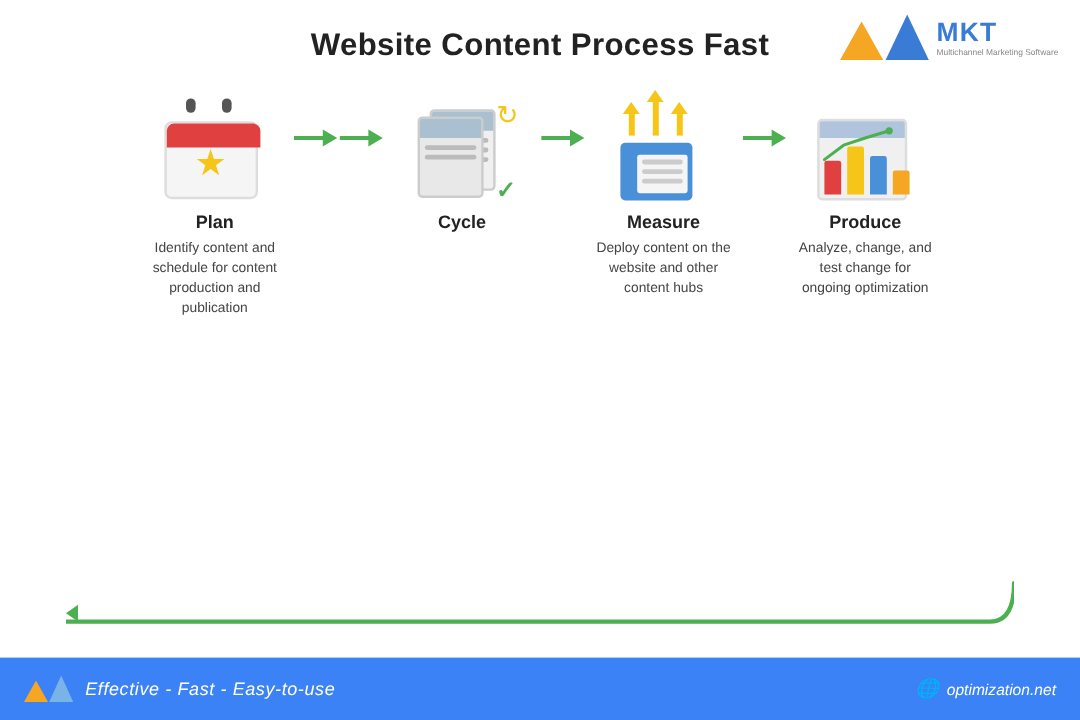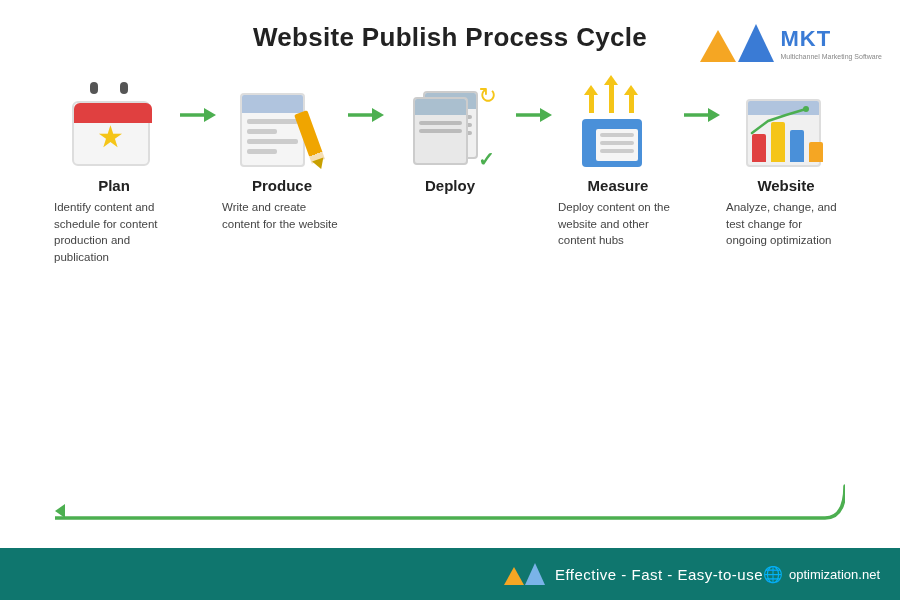--- a/index.html
+++ b/index.html
@@ -8,21 +8,21 @@
       height: 600px;
       font-family: 'Segoe UI', Arial, sans-serif;
       background: #fff;
       overflow: hidden;
       position: relative;
     }
 
     
     .logo-area {
       position: absolute;
-      top: 24px;
+      top: 12px;
       right: 18px;
       display: flex;
       align-items: center;
       justify-content: center;
     }
     .logo-shapes {
       display: flex;
       align-items: flex-end;
       margin-right: 6px;
     }
@@ -95,20 +95,21 @@
       font-size: 15px;
       font-weight: 700;
       color: #222;
       margin-top: 6px;
       text-align: center;
     }
 
     .step-desc {
       font-size: 11.5px;
       color: #444;
+      text-align: center;
       margin-top: 5px;
       line-height: 1.45;
       max-width: 120px;
     }
 
     
     .arrow-right {
       display: flex;
       align-items: center;
       padding-top: 22px;
@@ -365,25 +366,26 @@
     .feedback-arrow svg {
       width: 100%;
       height: 100%;
     }
 
     
     .footer {
       position: absolute;
       bottom: 0; left: 0; right: 0;
       height: 52px;
-      background: #0f766e;
-      display: flex;
-      align-items: center;
-      justify-content: flex-end;
+      background: #3b82f6;
+      display: flex;
+      align-items: center;
+      justify-content: space-between;
       padding: 0 20px;
+      font-style: italic;
     }
     .footer-left {
       display: flex;
       align-items: center;
       gap: 10px;
     }
     .footer-logo-shapes {
       display: flex;
       align-items: flex-end;
     }
@@ -424,21 +426,21 @@
   <div class="logo-shapes">
     <div class="logo-triangle-orange"></div>
     <div class="logo-triangle-blue"></div>
   </div>
   <div class="logo-text-wrap">
     <span class="logo-text-mkt">MKT</span>
     <span class="logo-subtext">Multichannel Marketing Software</span>
   </div>
 </div>
 
-<h1 class="main-title">Website Publish Process Cycle</h1>
+<h1 class="main-title">Website Content Process Fast</h1>
 
 <div class="process-flow">
 
   <div class="step">
     <div class="icon-box">
       <div class="icon-plan">
         <div class="cal-body">
           <div class="cal-top"></div>
           <div class="cal-star">★</div>
         </div>
@@ -452,38 +454,20 @@
     <div class="step-desc">Identify content and schedule for content production and publication</div>
   </div>
 
   <div class="arrow-right">
     <svg viewBox="0 0 36 24" xmlns="http://www.w3.org/2000/svg">
       <line x1="0" y1="12" x2="26" y2="12" stroke="#4caf50" stroke-width="3.5"></line>
       <polygon points="24,5 36,12 24,19" fill="#4caf50"></polygon>
     </svg>
   </div>
 
-  <div class="step">
-    <div class="icon-box">
-      <div class="icon-produce">
-        <div class="doc-body">
-          <div class="doc-header"></div>
-          <div class="doc-lines">
-            <div class="doc-line"></div>
-            <div class="doc-line short"></div>
-            <div class="doc-line"></div>
-            <div class="doc-line short"></div>
-          </div>
-        </div>
-        <div class="pencil"></div>
-      </div>
-    </div>
-    <div class="step-label">Produce</div>
-    <div class="step-desc">Write and create content for the website</div>
-  </div>
 
   <div class="arrow-right">
     <svg viewBox="0 0 36 24" xmlns="http://www.w3.org/2000/svg">
       <line x1="0" y1="12" x2="26" y2="12" stroke="#4caf50" stroke-width="3.5"></line>
       <polygon points="24,5 36,12 24,19" fill="#4caf50"></polygon>
     </svg>
   </div>
 
   <div class="step">
     <div class="icon-box">
@@ -500,21 +484,21 @@
           <div class="mgmt-doc-hdr"></div>
           <div class="mgmt-lines">
             <div class="mgmt-line"></div>
             <div class="mgmt-line"></div>
           </div>
         </div>
         <div class="mgmt-arrows">↻</div>
         <div class="mgmt-check">✓</div>
       </div>
     </div>
-    <div class="step-label">Deploy</div>
+    <div class="step-label">Cycle</div>
   </div>
 
   <div class="arrow-right">
     <svg viewBox="0 0 36 24" xmlns="http://www.w3.org/2000/svg">
       <line x1="0" y1="12" x2="26" y2="12" stroke="#4caf50" stroke-width="3.5"></line>
       <polygon points="24,5 36,12 24,19" fill="#4caf50"></polygon>
     </svg>
   </div>
 
   <div class="step">
@@ -568,21 +552,21 @@
           <div class="bar bar-blue"></div>
           <div class="bar bar-orange"></div>
         </div>
 
         <svg style="position:absolute;top:16px;left:6px;" width="74" height="36" viewBox="0 0 74 36">
           <polyline points="4,32 20,20 38,14 58,8" fill="none" stroke="#4caf50" stroke-width="2.5" stroke-linecap="round" stroke-linejoin="round"></polyline>
           <circle cx="58" cy="8" r="3" fill="#4caf50"></circle>
         </svg>
       </div>
     </div>
-    <div class="step-label">Website</div>
+    <div class="step-label">Produce</div>
     <div class="step-desc">Analyze, change, and test change for ongoing optimization</div>
   </div>
 
 </div>
 
 <div class="feedback-arrow">
   <svg viewBox="0 0 790 36" xmlns="http://www.w3.org/2000/svg" preserveAspectRatio="none">
 
     <path d="M 790 2 Q 790 34 770 34 L 20 34 Q 0 34 0 34" fill="none" stroke="#4caf50" stroke-width="3.5" stroke-linecap="round"></path>
 

